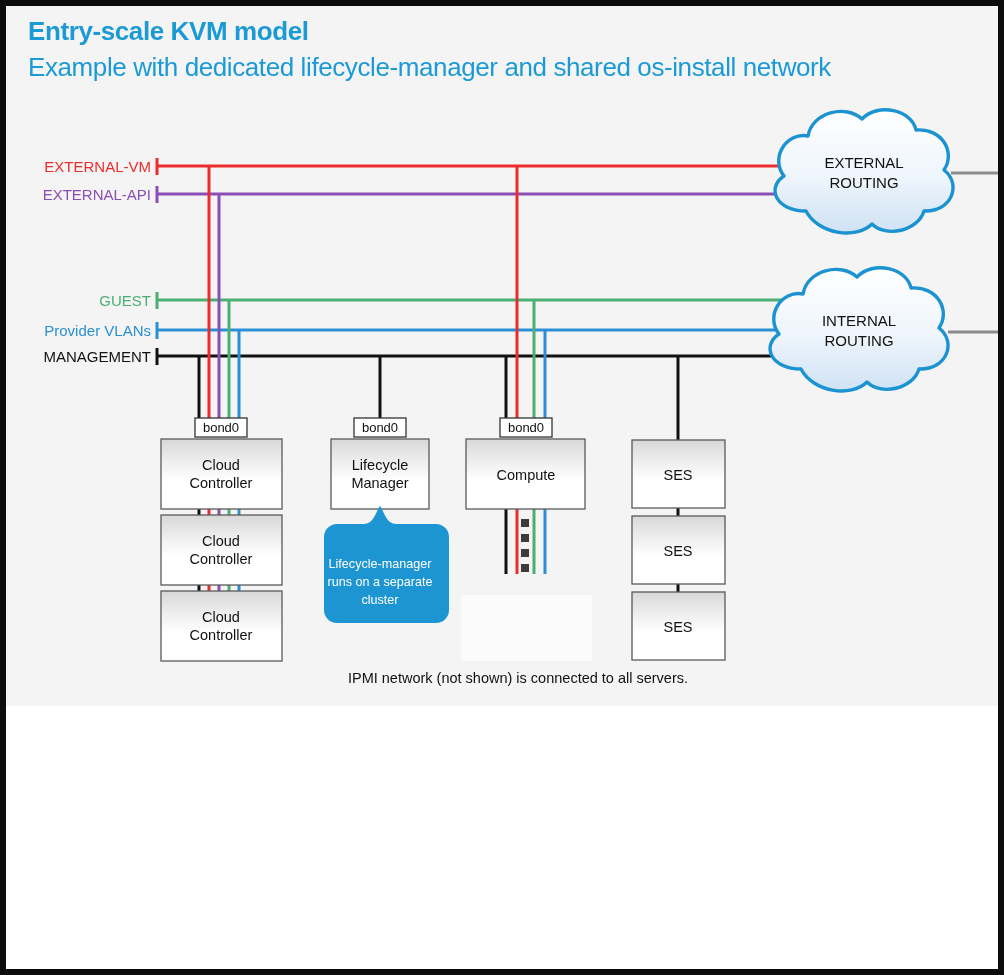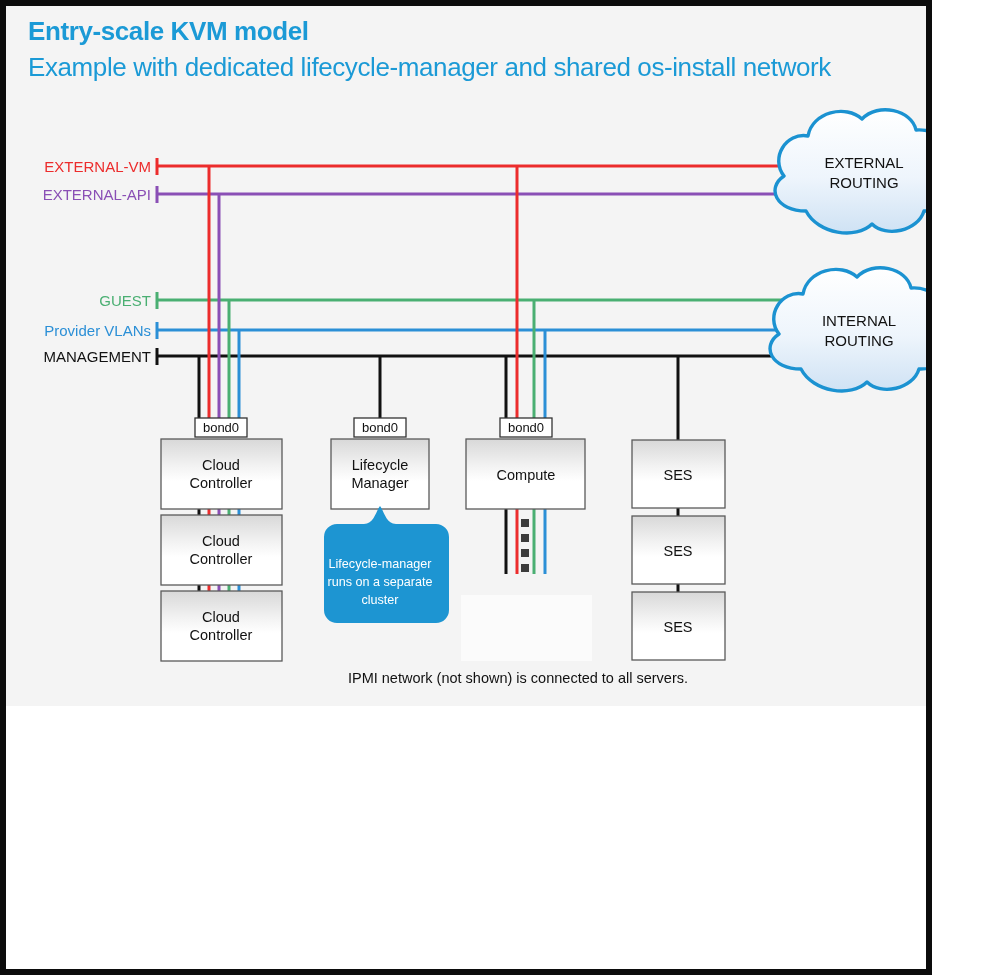--- a/index.html
+++ b/index.html
@@ -1,18 +1,18 @@
 <!DOCTYPE html>
 <html><head>
 <meta charset="utf-8">
 <style>
   html,body{margin:0;padding:0;background:#fff;}
   body{font-family:"Liberation Sans",sans-serif;}
   #page{
-    position:relative;width:932px;height:975px;
+    position:relative;width:1004px;height:975px;
     box-sizing:border-box;border:6px solid #0c0c0c;background:#0369a1;
     overflow:hidden;
   }
   #diagram-area{position:absolute;left:0;top:0;width:992px;height:700px;background:#f4f4f4;}
   #bottom-panel{position:absolute;left:0;top:700px;width:992px;height:263px;background:#ffffff;}
 
   .t-title{
     position:absolute;left:22px;top:10px;
     color:#1b9ad6;font-weight:bold;font-size:26px;letter-spacing:-0.4px;
     font-family:"Liberation Sans",sans-serif;white-space:nowrap;

